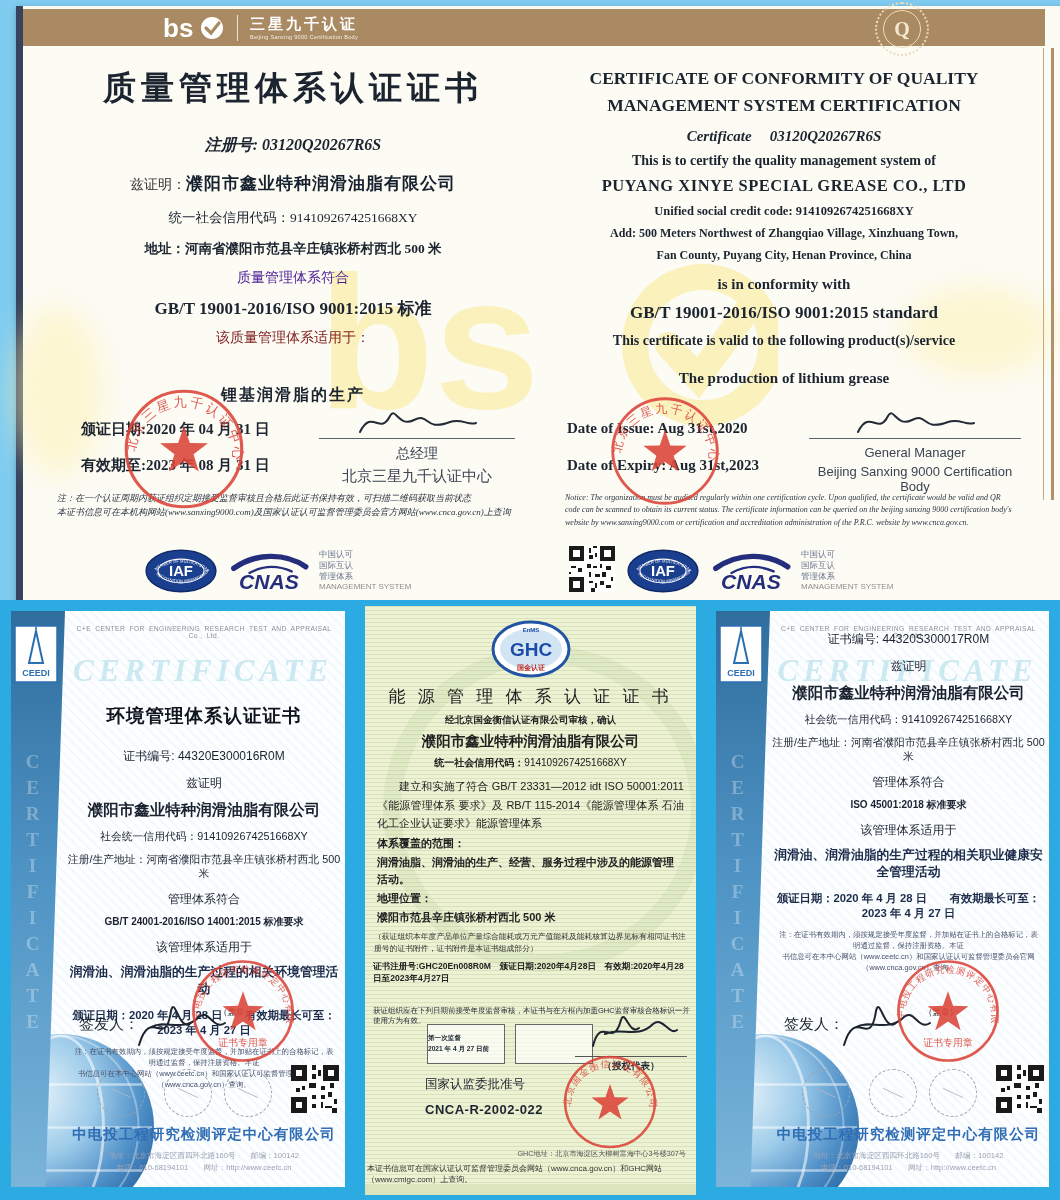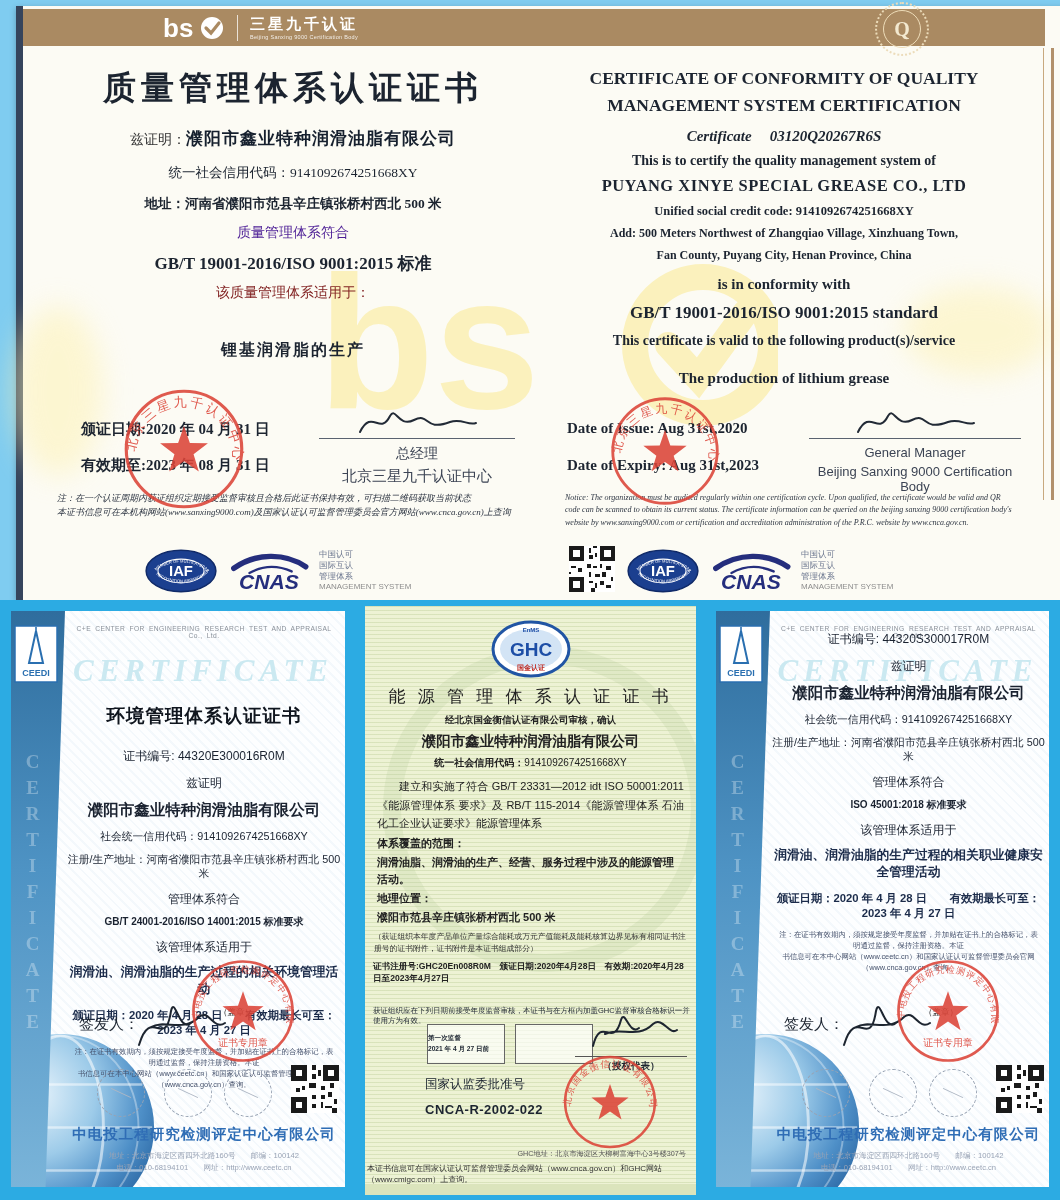--- a/index.html
+++ b/index.html
@@ -184,20 +184,21 @@
   <div class="tc-right-lines"></div>
 
   <svg class="tc-wm" viewBox="0 0 460 190">
     <text x="0" y="158" font-size="190" font-weight="bold" fill="#fbf1bd" font-family="Liberation Sans, sans-serif">bs</text>
     <circle cx="385" cy="95" r="68" fill="none" stroke="#fbf1bd" stroke-width="26"></circle>
     <path d="M350,95 L380,128 L428,62" fill="none" stroke="#fbf1bd" stroke-width="26" stroke-linecap="round"></path>
   </svg>
 
   <div class="col col-cn">
     <div class="cn-title">质量管理体系认证证书</div>
+    <div class="cn-reg">注册号: 03120Q20267R6S</div>
     <div class="cn-certify">
       <span>兹证明：</span><span class="comp">濮阳市鑫业特种润滑油脂有限公司</span>
     </div>
     <div class="cn-credit">统一社会信用代码：9141092674251668XY</div>
     <div class="cn-addr">地址：河南省濮阳市范县辛庄镇张桥村西北 500 米</div>
     <div class="cn-conform">质量管理体系符合</div>
     <div class="cn-standard">GB/T 19001-2016/ISO 9001:2015 标准</div>
     <div class="cn-scope-intro">该质量管理体系适用于：</div>
     <div class="cn-scope">锂基润滑脂的生产</div>
   </div>

